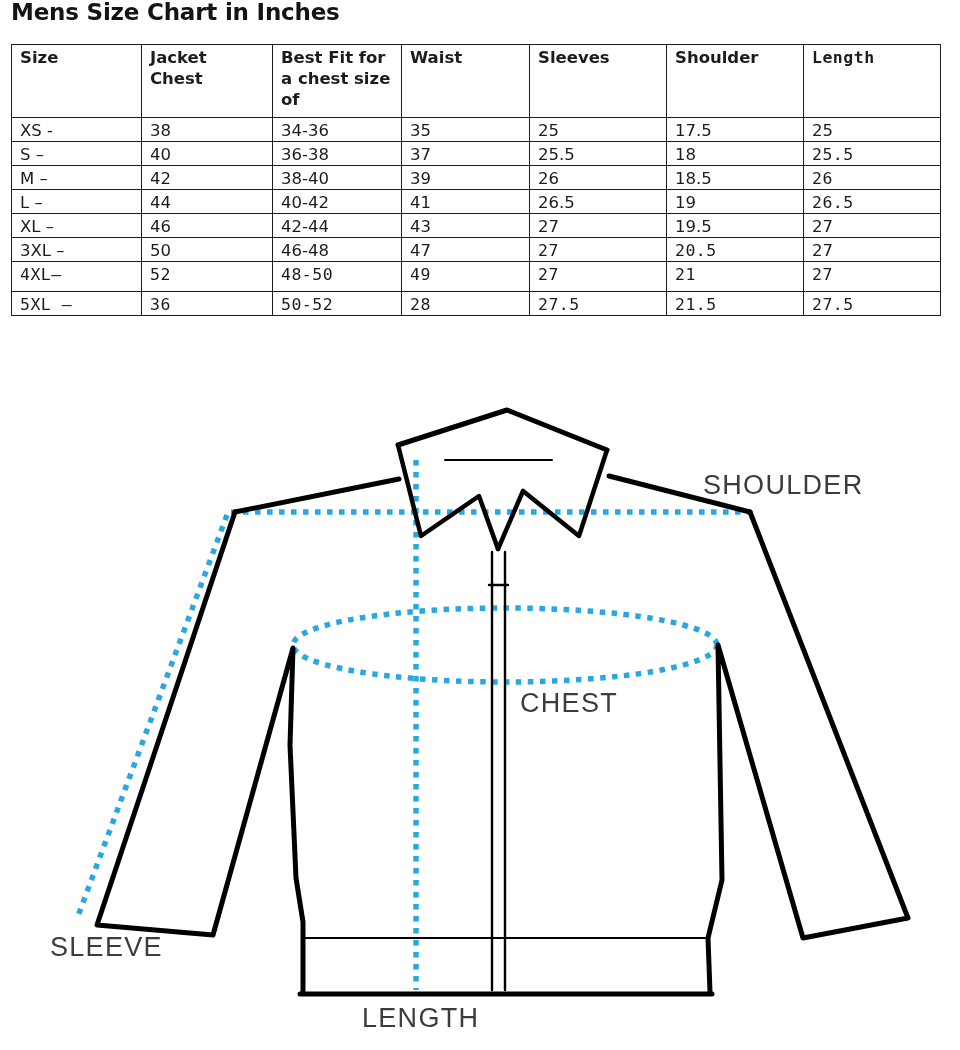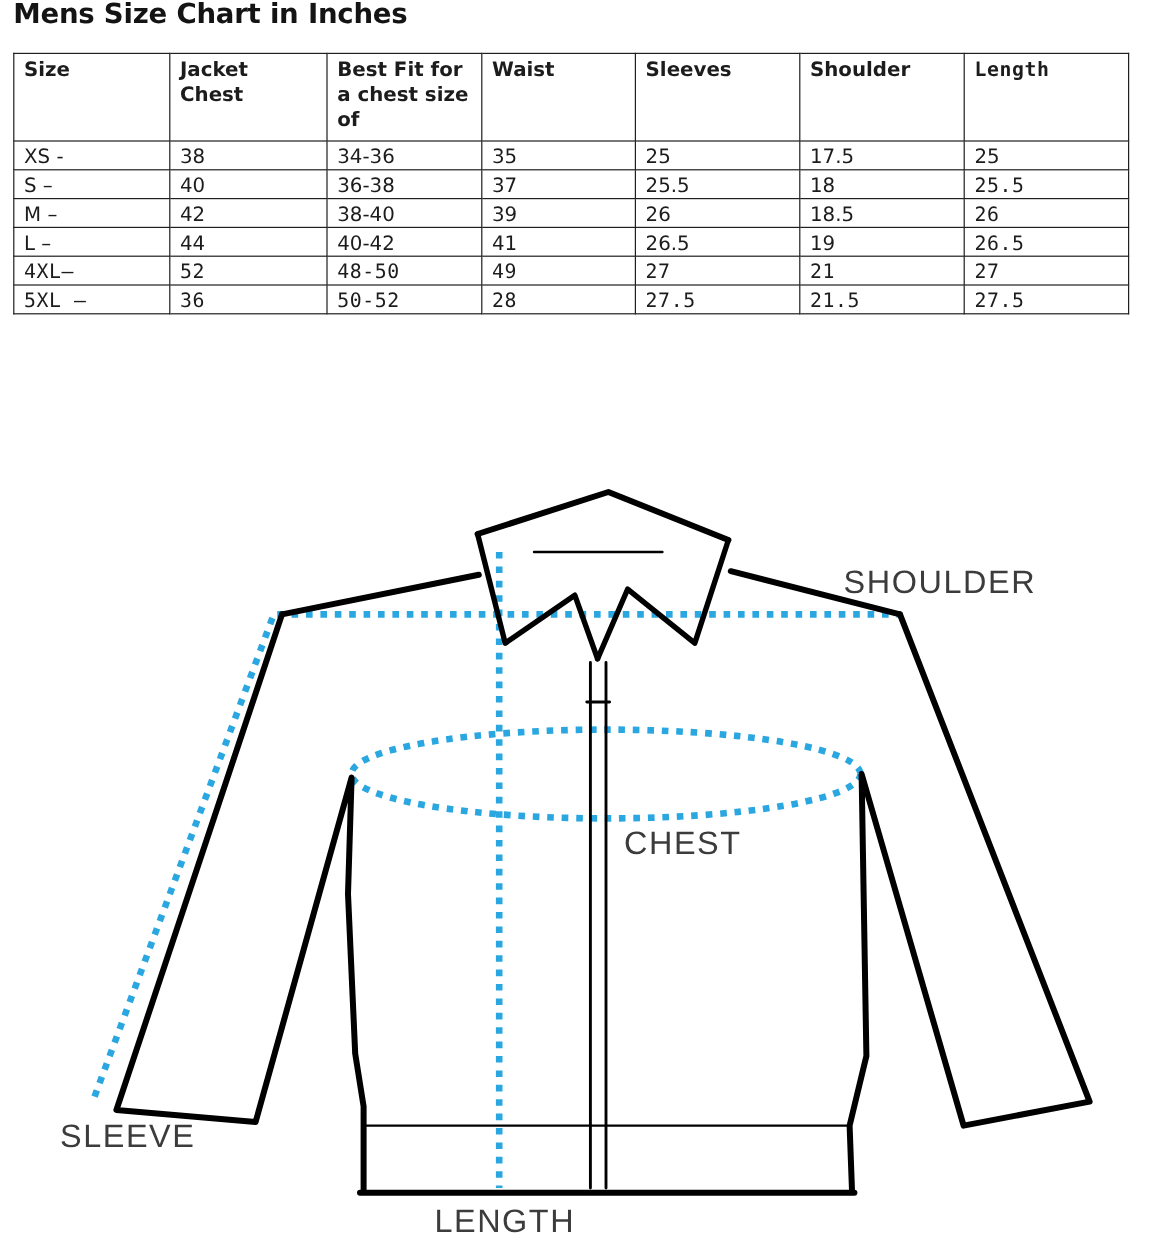--- a/index.html
+++ b/index.html
@@ -93,20 +93,38 @@
       <tr>
         <td>L –</td>
         <td>44</td>
         <td>40-42</td>
         <td>41</td>
         <td>26.5</td>
         <td>19</td>
         <td class="mono">26.5</td>
       </tr>
       <tr>
+        <td>XL –</td>
+        <td>46</td>
+        <td>42-44</td>
+        <td>43</td>
+        <td>27</td>
+        <td>19.5</td>
+        <td>27</td>
+      </tr>
+      <tr>
+        <td>3XL –</td>
+        <td>50</td>
+        <td>46-48</td>
+        <td>47</td>
+        <td class="mono">27</td>
+        <td class="mono">20.5</td>
+        <td>27</td>
+      </tr>
+      <tr>
         <td class="mono">4XL–</td>
         <td class="mono">52</td>
         <td class="mono">48-50</td>
         <td class="mono">49</td>
         <td class="mono">27</td>
         <td class="mono">21</td>
         <td class="mono">27</td>
       </tr>
       <tr>
         <td class="mono">5XL –</td>

